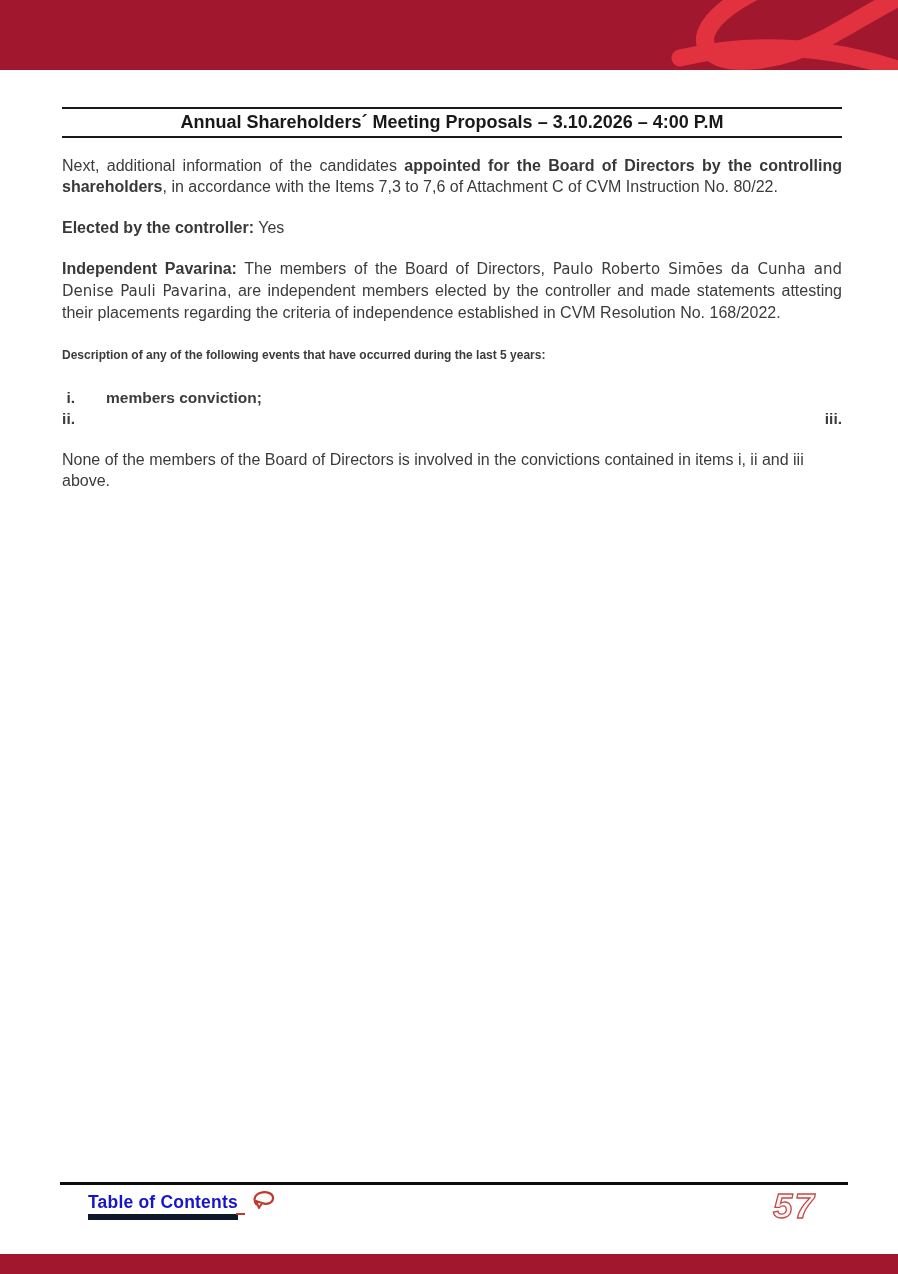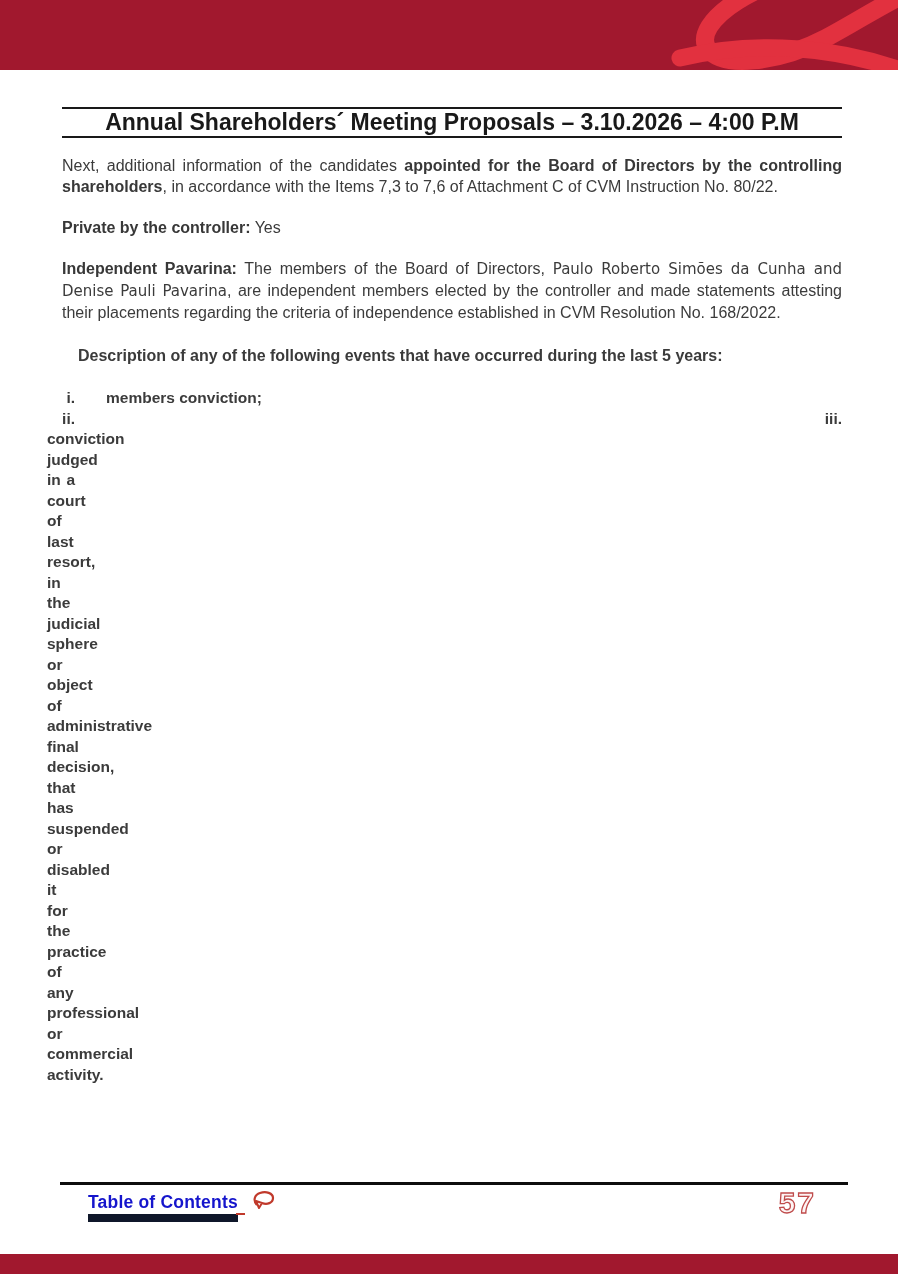--- a/index.html
+++ b/index.html
@@ -34,38 +34,38 @@
   }
   .inner{
     margin:0 56px 0 62px;
   }
   .title-block{
     margin-top:37px;
     border-top:2px solid #191919;
     border-bottom:2px solid #191919;
     padding:3px 4px 4px 4px;
     text-align:center;
-    font-size:23px;
+    font-size:18px;
     line-height:20px;
     font-weight:bold;
     color:#191919;
   }
   p.body{
     margin:20px 0 0 0;
     font-size:16px;
     line-height:21px;
     text-align:justify;
   }
   p.first{margin-top:17px;}
   p.noj{text-align:left;}
   b,.bold{font-weight:bold;color:#383838;}
   .names{font-family:"DejaVu Sans",sans-serif;font-size:15px;}
   .desc-heading{
-    margin:22px 0 0 16px;
-    font-size:16px;
+    margin:22px 0 0 0;
+    font-size:12px;
     line-height:21px;
     font-weight:bold;
   }
   
   .roman-list{
     margin:22px 0 0 -15px;
     display:grid;
     grid-template-columns:28px 1fr;
     column-gap:31px;
     row-gap:0;
@@ -86,37 +86,38 @@
     position:absolute;
     top:1192px;left:60px;
     width:788px;height:30px;
   }
   .toc-link{
     position:absolute;left:28px;top:0;
     font-size:17.5px;
     font-weight:bold;
     color:#1515cc;
     text-decoration:none;
-    border-bottom:8px solid #0f172a;
+    border-bottom:6px solid #0f172a;
     padding-bottom:1px;
     cursor:pointer;
     letter-spacing:.2px;
   }
   .toc-red-tick{
     position:absolute;left:176px;top:21px;
     width:9px;height:2px;background:#c0392b;
   }
   .return-icon{
     position:absolute;left:190px;top:-3px;
     cursor:pointer;
   }
   .page-num{
     position:absolute;right:32px;top:-6px;
-    font-size:30px;
+    font-size:35px;
     font-weight:bold;
+    font-style:italic;
     letter-spacing:2px;
     color:#fdf4f4;
     -webkit-text-stroke:1.3px #bf4b4b;
   }
 </style>
 </head>
 <body>
 
 <div class="page">
 
@@ -130,34 +131,34 @@
   <div class="content">
     <div class="inner">
 
       <div class="title-block">
         <span>Annual Shareholders´ Meeting Proposals – 3.10.2026 – 4:00 P.M</span>
       </div>
 
       <p class="body first"><span>Next, additional information of the candidates </span><b>appointed for the Board of Directors by the controlling shareholders</b><span>, in accordance with the Items 7,3 to 7,6 of Attachment C of CVM Instruction No. 80/22.</span></p>
 
 
-      <p class="body noj"><b>Private by the controller:</b><span> Yes</span></p>
+      <p class="body noj"><b>Elected by the controller:</b><span> Yes</span></p>
 
       <p class="body"><b>Independent Pavarina:</b><span> The members of the Board of Directors, </span><span class="names">Paulo Roberto Simões da Cunha and Denise Pauli Pavarina</span><span>, are independent members elected by the controller and made statements attesting their placements regarding the criteria of independence established in CVM Resolution No. 168/2022.</span></p>
 
       <p class="desc-heading">Description of any of the following events that have occurred during the last 5 years:</p>
 
       <div class="roman-list">
         <div class="num">i.</div>
         <div class="itm">members conviction;</div>
         <div class="num">ii.</div>
         <div class="num">iii.</div>
-        <div class="itm">conviction judged in a court of last resort, in the judicial sphere or object of administrative final decision, that has suspended or disabled it for the practice of any professional or commercial activity.</div>
       </div>
 
+      <p class="body noj">None of the members of the Board of Directors is involved in the convictions contained in items i, ii and iii above.</p>
 
     </div>
   </div>
 
   <div class="footer-rule"></div>
   <div class="footer-row">
     <a class="toc-link">Table of Contents</a>
     <span class="toc-red-tick"></span>
     <span class="return-icon">
       <svg width="27" height="25" viewBox="0 0 27 25" aria-hidden="true">

